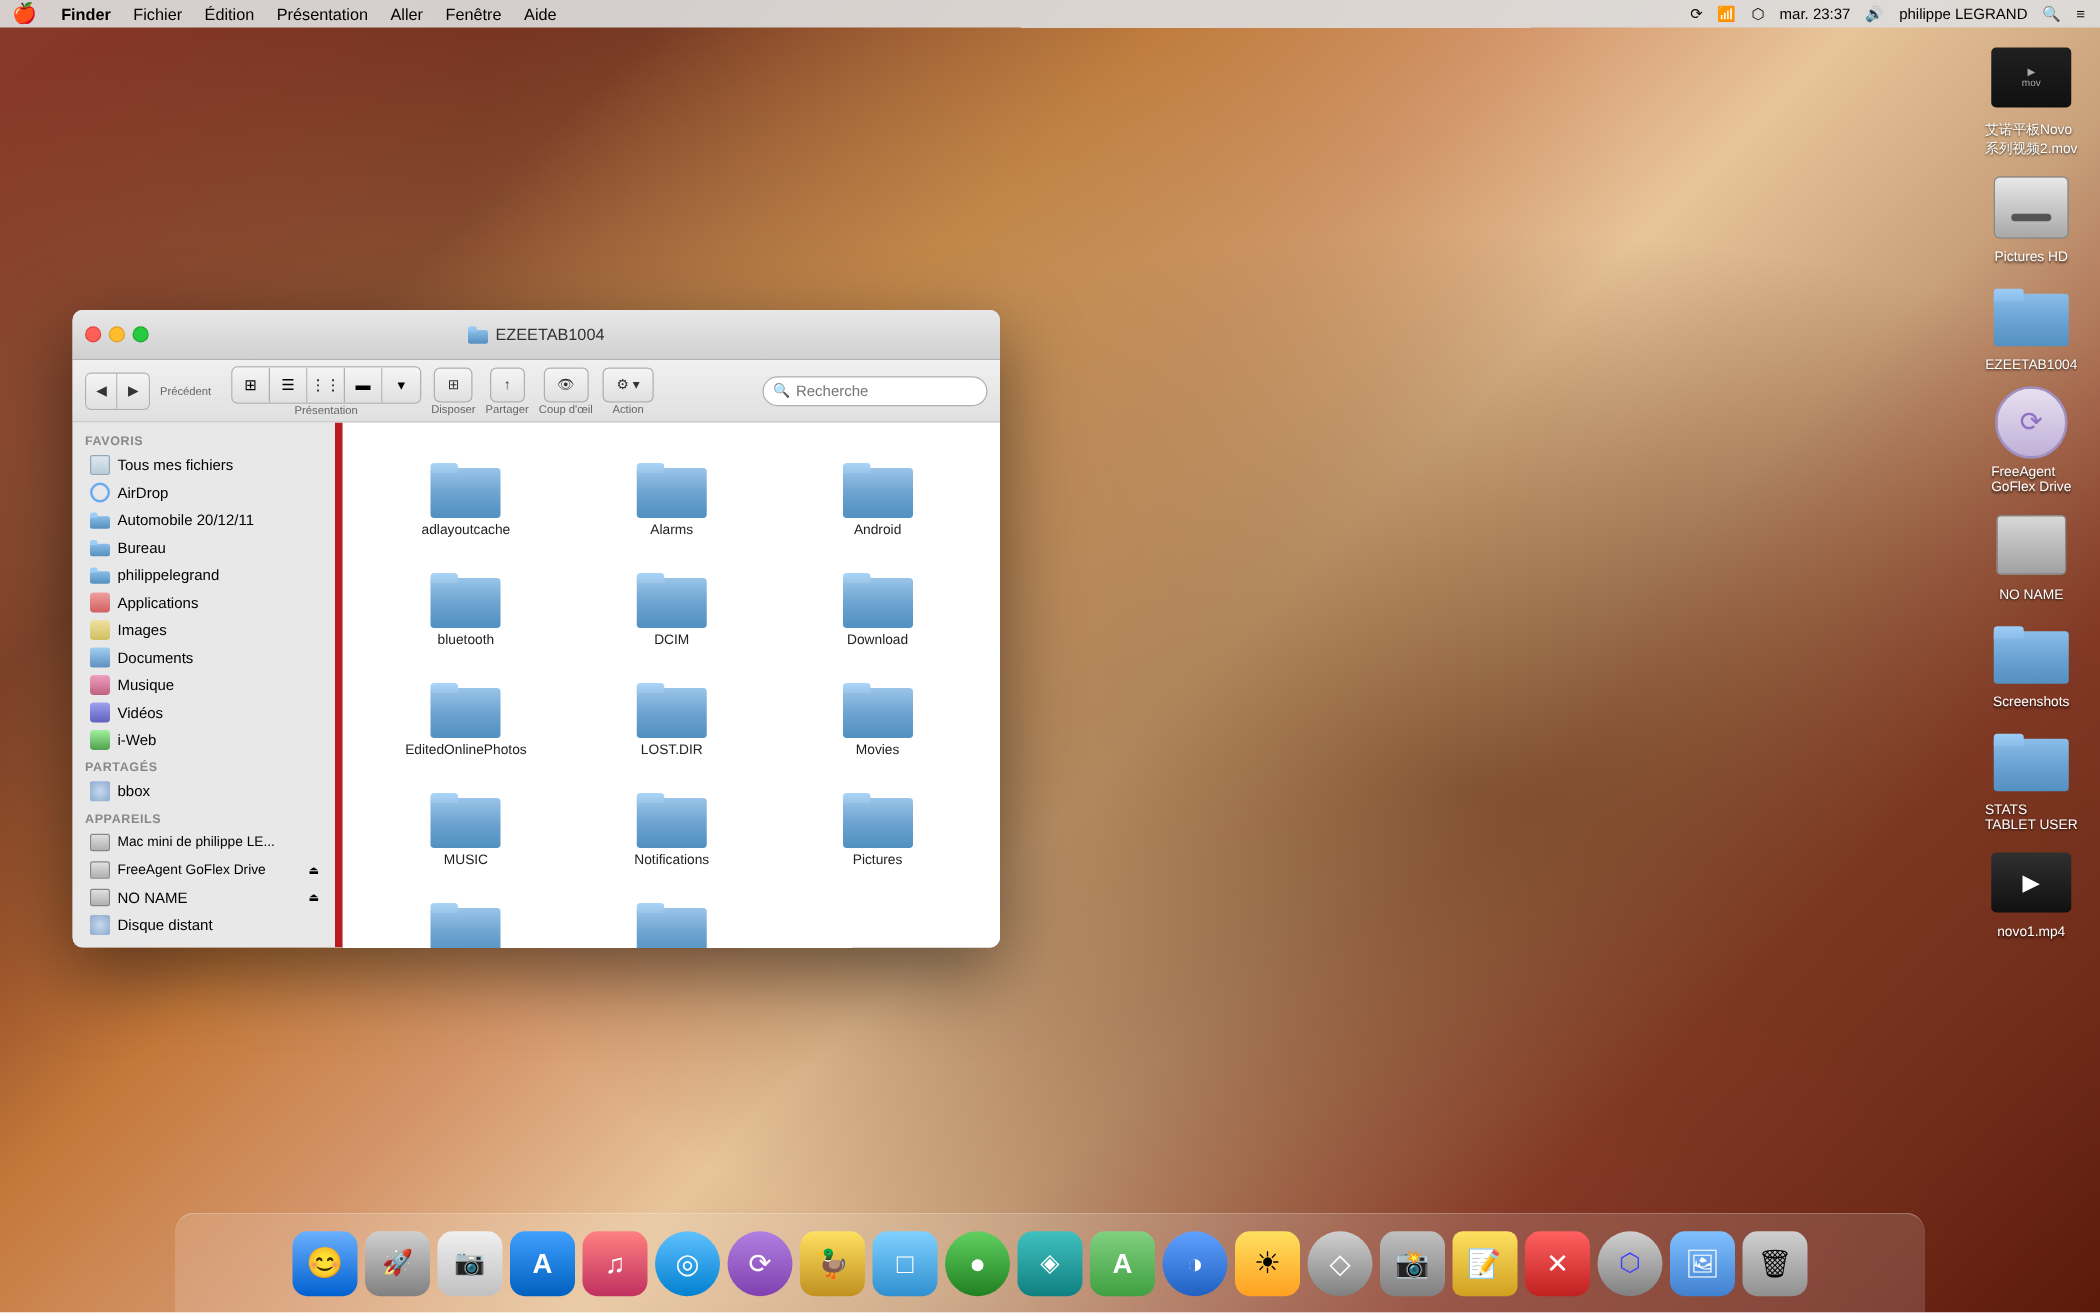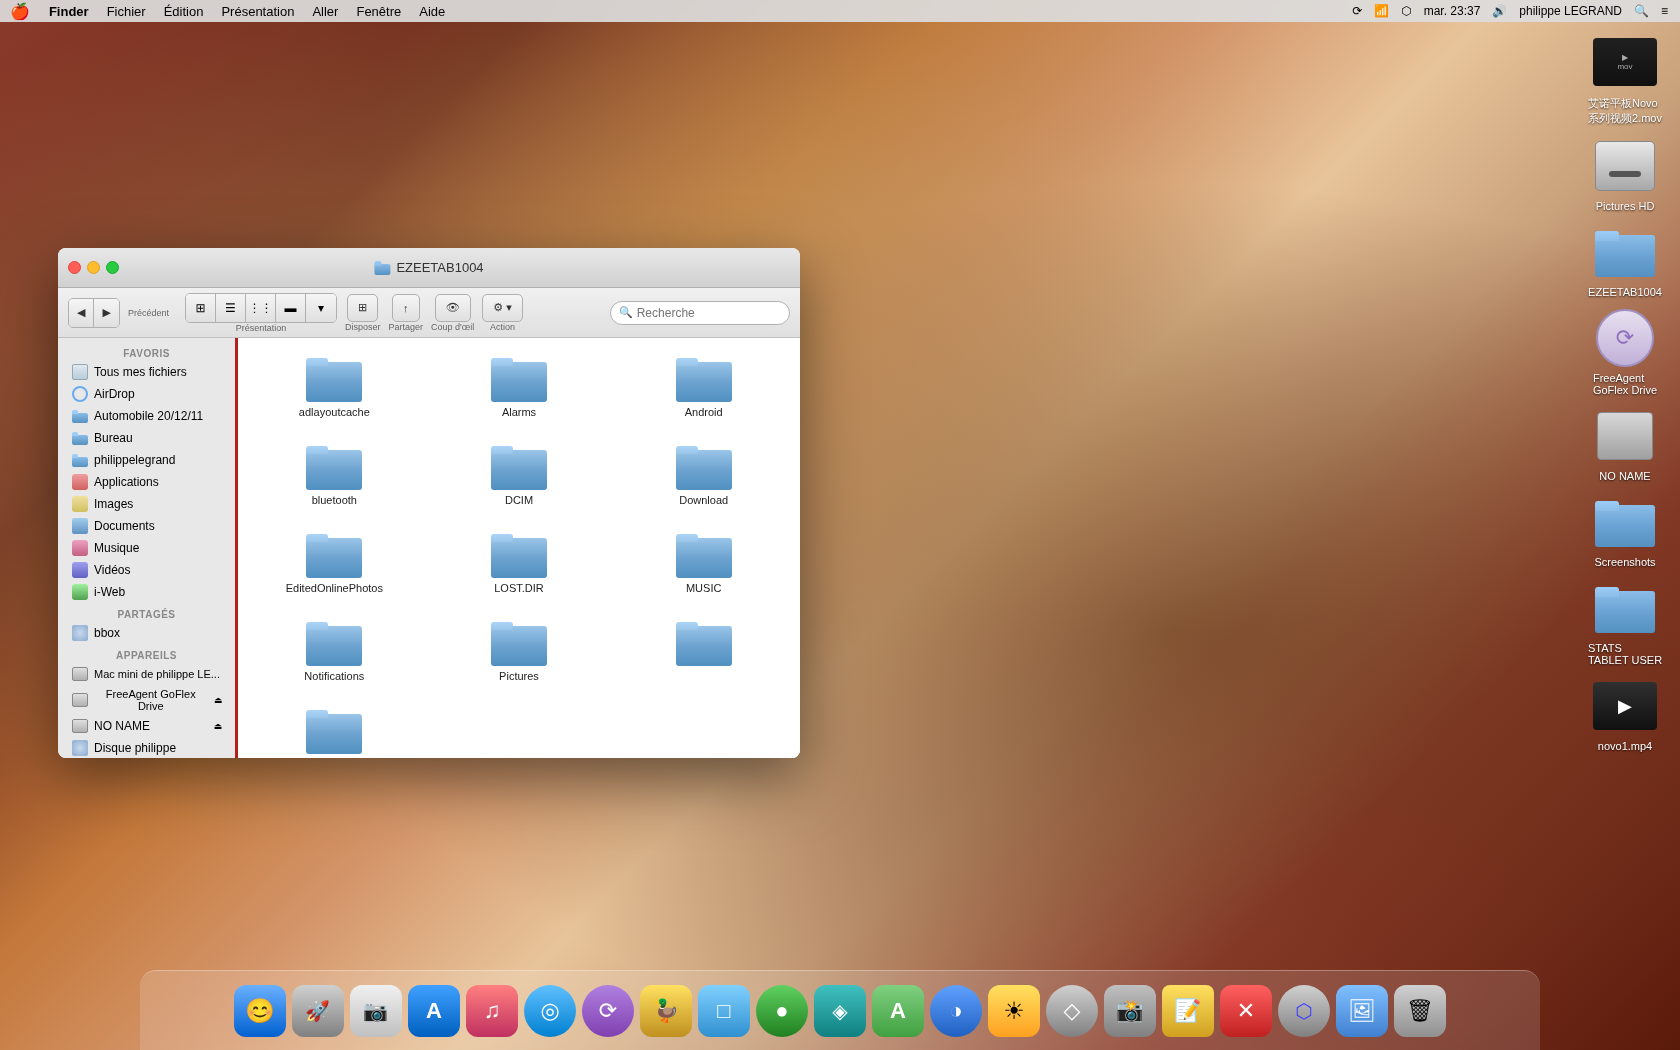--- a/index.html
+++ b/index.html
@@ -349,26 +349,25 @@
 
     
     .content-area {
       display: flex;
       flex: 1;
       overflow: hidden;
     }
 
     
     .sidebar {
-      width: 180px;
+      width: 216px;
       background: #e8e8e8;
-      border-right: 3px solid #b91c1c;
+      border-right: 6px solid #b91c1c;
       overflow-y: auto;
       padding-top: 4px;
-      text-align: center;
     }
     .sidebar-section-label {
       font-size: 10px;
       font-weight: 700;
       color: #888;
       padding: 6px 10px 2px 10px;
       letter-spacing: 0.5px;
     }
     .sidebar-item {
       display: flex;
@@ -488,21 +487,21 @@
       align-items: center;
       justify-content: center;
       font-size: 9px;
     }
 
     
     .file-area {
       flex: 1;
       background: #fff;
       overflow-y: auto;
-      padding: 8px;
+      padding: 20px;
       display: grid;
       grid-template-columns: repeat(3, 1fr);
       gap: 8px;
       align-content: start;
     }
     .file-item {
       display: flex;
       flex-direction: column;
       align-items: center;
       padding: 8px;
@@ -821,21 +820,21 @@
         <div class="sidebar-icon">
             <div class="si-drive"></div>
           </div>
         <span>NO NAME</span>
         <span class="eject-icon">⏏</span>
       </div>
       <div class="sidebar-item">
         <div class="sidebar-icon">
             <div class="si-network"></div>
           </div>
-        <span>Disque philippe</span>
+        <span>Disque distant</span>
       </div>
 
     </div>
 
     <div class="file-area">
 
       <div class="file-item">
         <div class="folder-icon-med"></div>
         <span class="file-label">adlayoutcache</span>
       </div>
@@ -862,20 +861,24 @@
       </div>
 
       <div class="file-item">
         <div class="folder-icon-med"></div>
         <span class="file-label">EditedOnlinePhotos</span>
       </div>
       <div class="file-item">
         <div class="folder-icon-med"></div>
         <span class="file-label">LOST.DIR</span>
       </div>
+      <div class="file-item">
+        <div class="folder-icon-med"></div>
+        <span class="file-label">Movies</span>
+      </div>
 
       <div class="file-item">
         <div class="folder-icon-med"></div>
         <span class="file-label">MUSIC</span>
       </div>
       <div class="file-item">
         <div class="folder-icon-med"></div>
         <span class="file-label">Notifications</span>
       </div>
       <div class="file-item">

